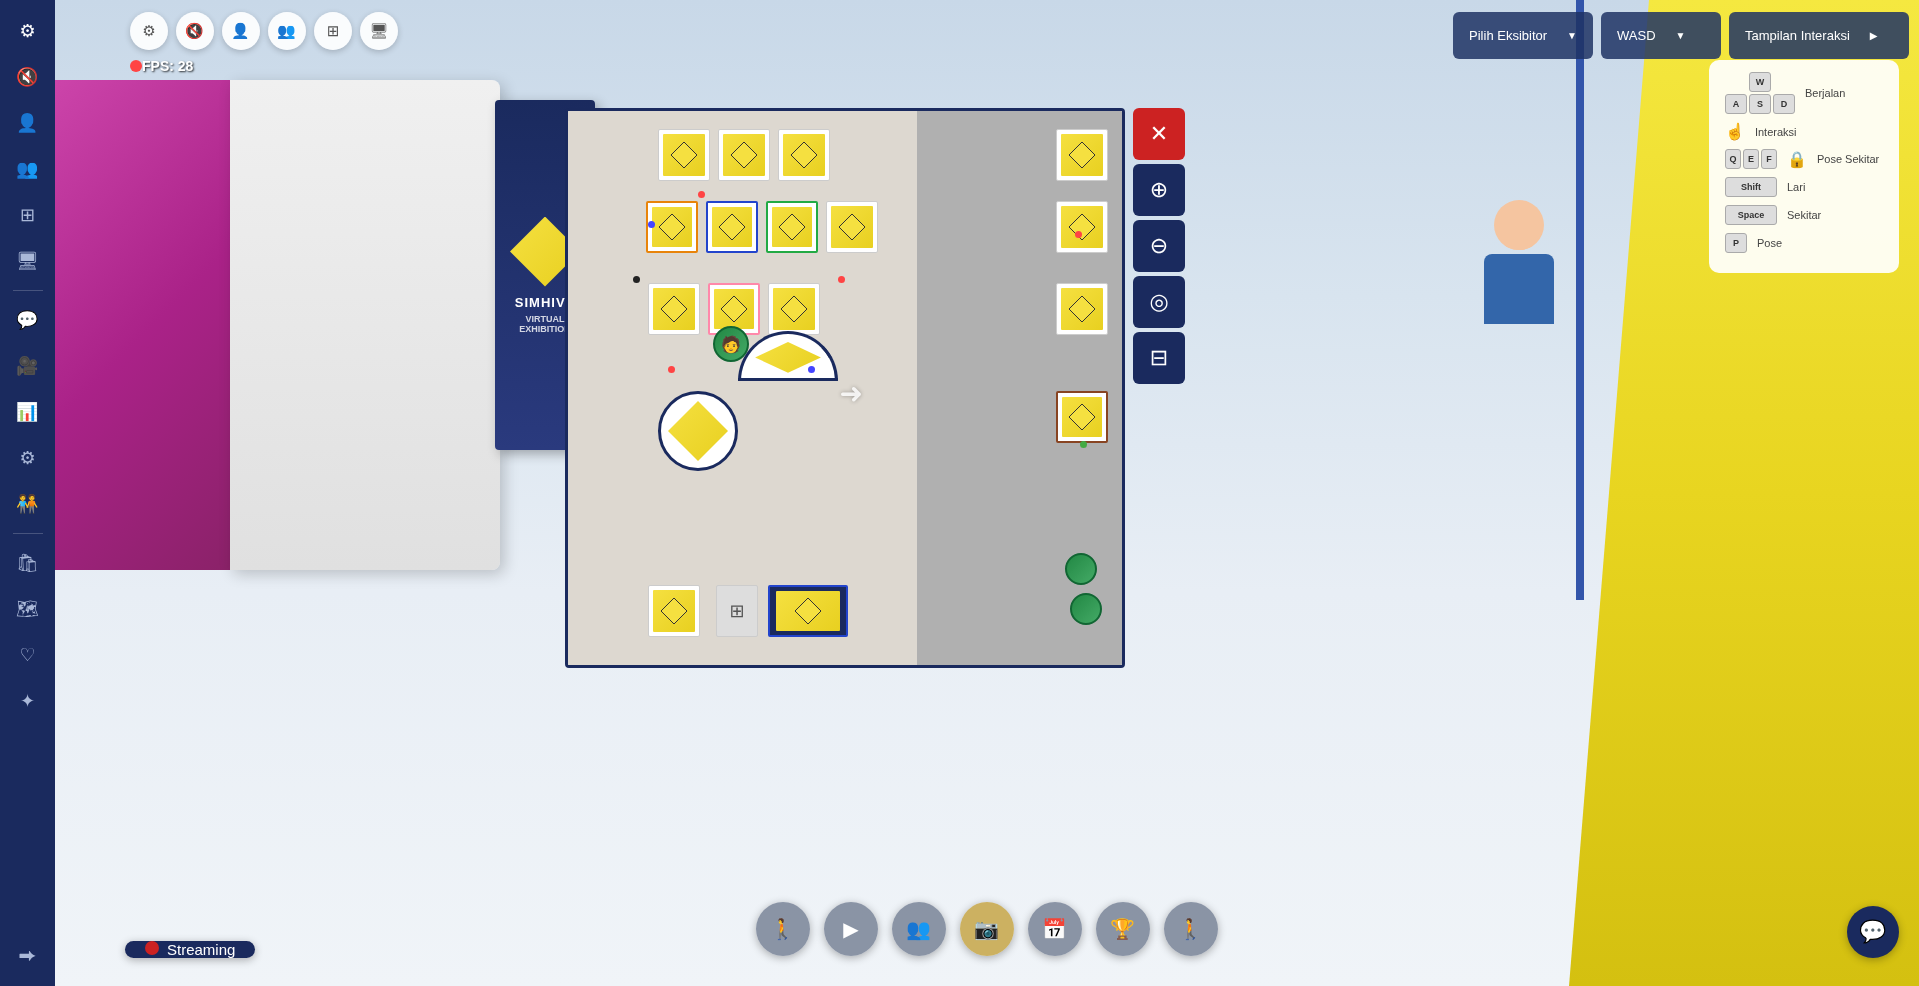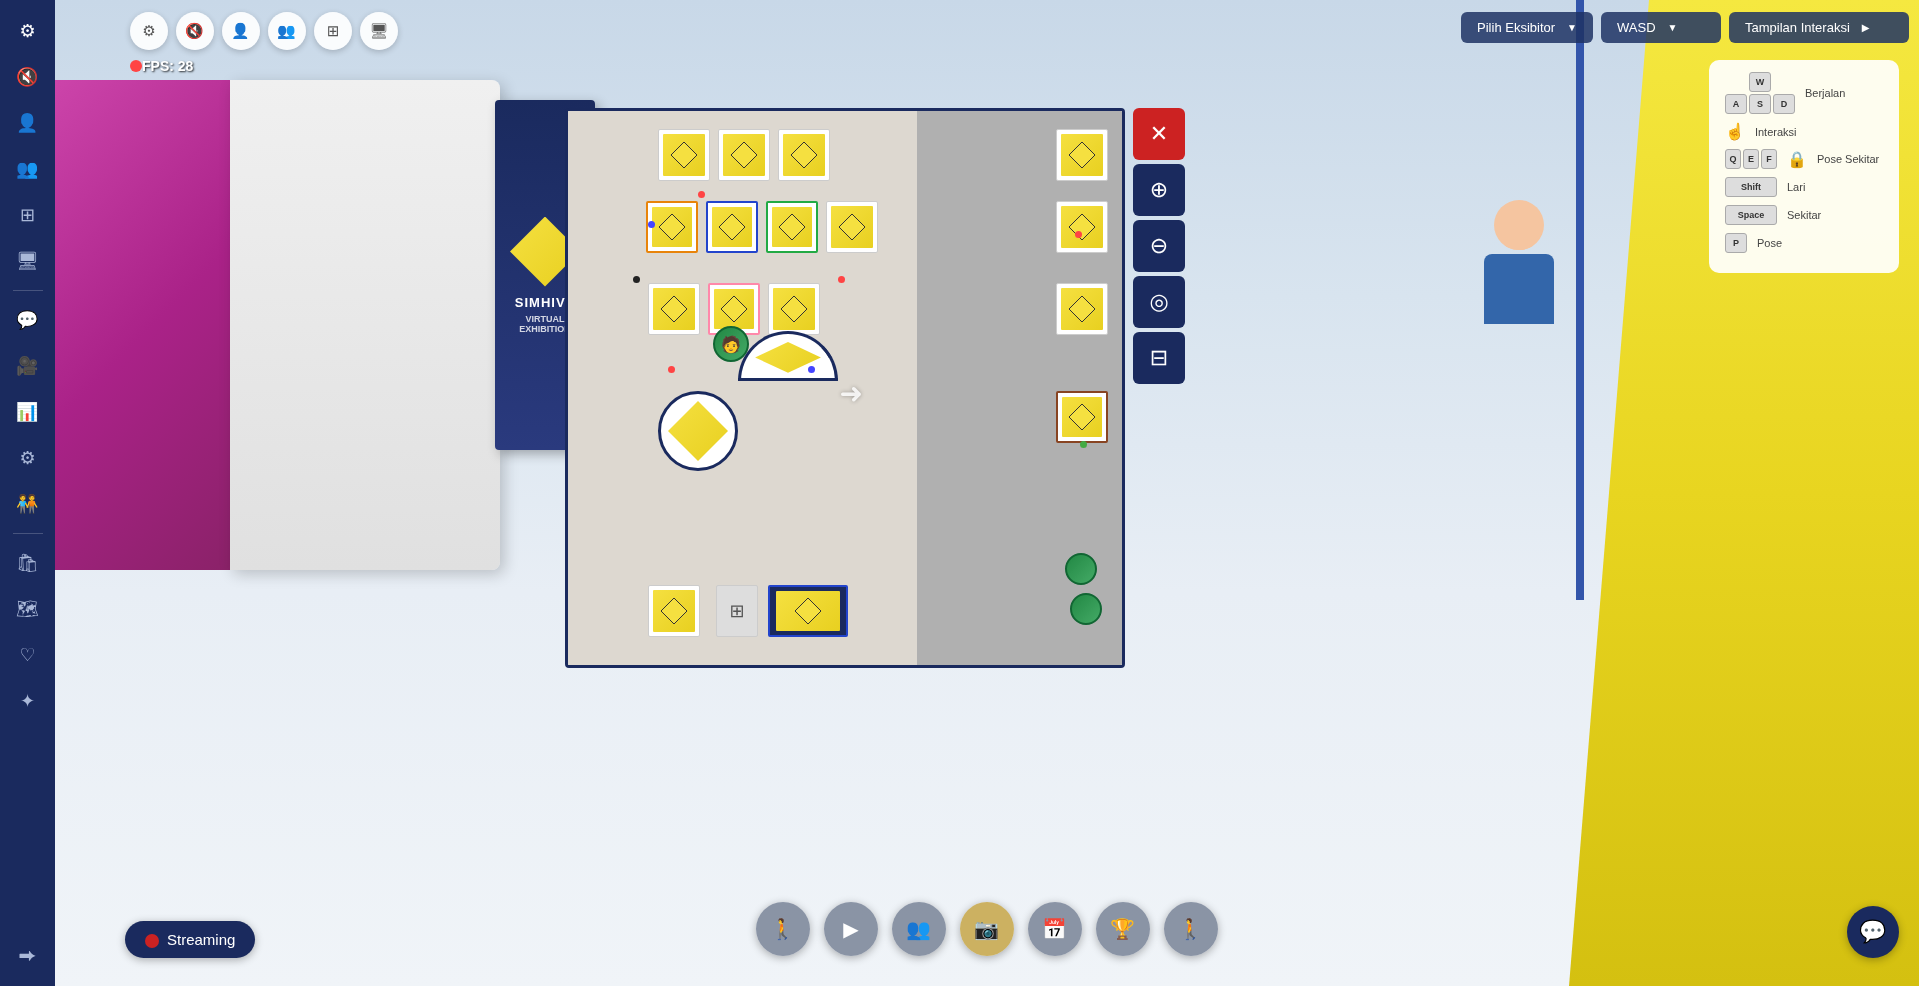--- a/index.html
+++ b/index.html
@@ -112,26 +112,26 @@
       align-items: center;
       gap: 8px;
       z-index: 50;
     }
 
     .dropdown-btn {
       background: rgba(30,50,100,0.85);
       color: white;
       border: none;
       border-radius: 6px;
-      padding: 8px 16px;
+      padding: 16px 16px;
       font-size: 13px;
       cursor: pointer;
       display: flex;
       align-items: center;
-      gap: 12px;
+      gap: 20px;
       min-width: 120px;
     }
     .dropdown-btn .arrow { font-size: 10px; }
 
     
     .key-guide {
       position: absolute;
       top: 60px; right: 20px;
       background: rgba(255,255,255,0.92);
       border-radius: 10px;
@@ -308,23 +308,23 @@
     }
     .bottom-btn.active { background: rgba(200,170,80,0.9); }
 
     
     .streaming-btn {
       position: absolute;
       bottom: 28px; left: 70px;
       background: #1a2a5e;
       color: white;
       border-radius: 24px;
-      padding: 10px 20px;
-      display: flex;
-      align-items: flex-end;
+      padding: 0 20px;
+      display: flex;
+      align-items: flex-start;
       gap: 8px;
       cursor: pointer;
       font-size: 15px;
       font-weight: 500;
       z-index: 50;
       box-shadow: 0 2px 8px rgba(0,0,0,0.3);
     }
     .streaming-dot {
       width: 14px; height: 14px;
       background: #cc2222;

